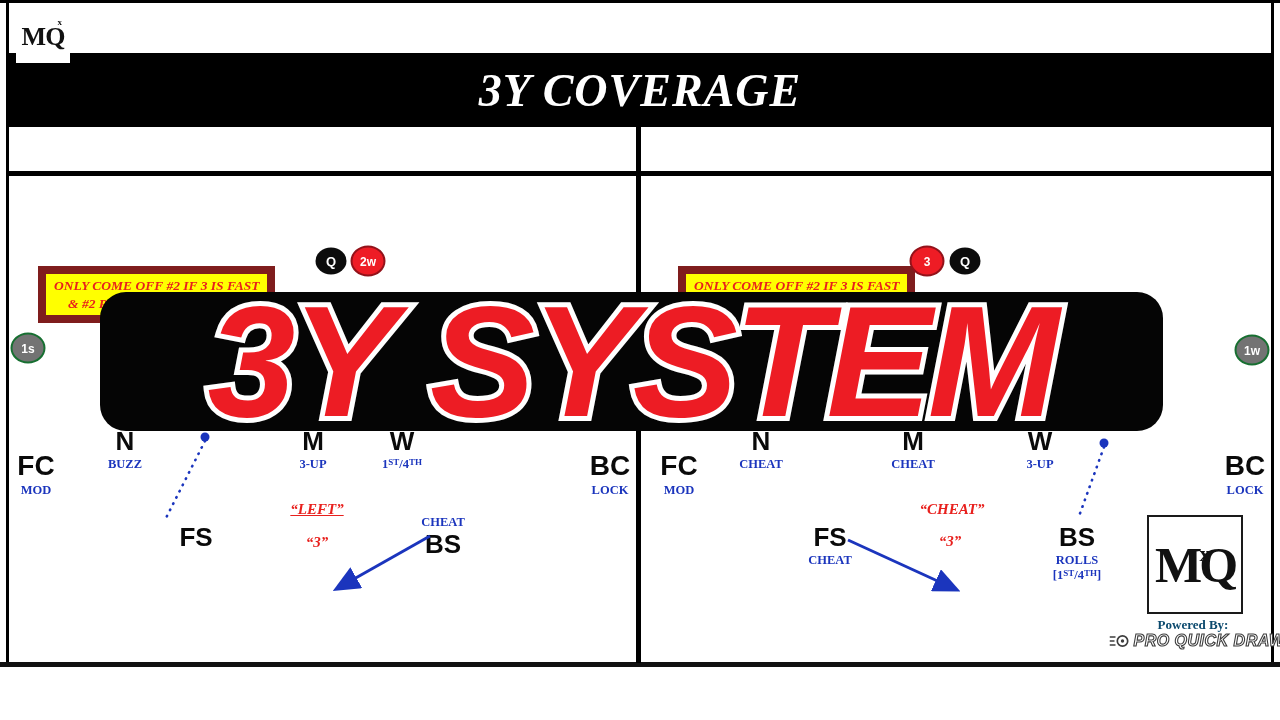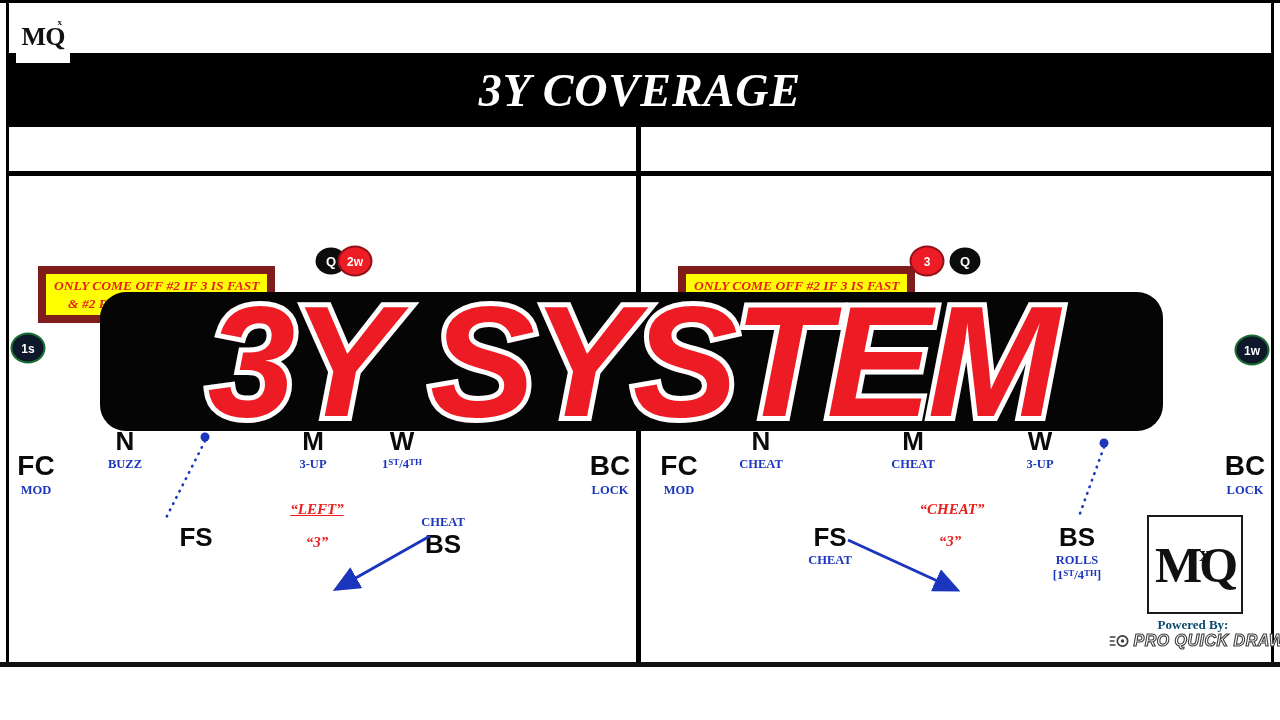--- a/index.html
+++ b/index.html
@@ -37,21 +37,21 @@
   .note-left{left:38px;top:266px;}
   .note-right{left:678px;top:266px;}
   .note .line2{padding-left:14px;}
 
   
   .badge{position:absolute;width:31px;height:27px;border-radius:50%;display:flex;align-items:center;
          justify-content:center;color:#fff;font-weight:bold;font-size:13px;z-index:3;
          transform:translate(-50%,-50%);}
   .badge-black{background:#0c0c0c;}
   .badge-red{background:#ee1c25;border:2px solid #93121a;font-size:12px;}
-  .badge-green{background:#0f172a;border:2px solid #176f31;font-size:12px;}
+  .badge-green{background:#737373;border:2px solid #176f31;font-size:12px;}
 
   
   .pstack{position:absolute;transform:translateX(-50%);text-align:center;line-height:1;z-index:3;}
   .plabel{font-weight:bold;font-size:26px;color:#0a0a0a;letter-spacing:0;}
   .plabel.big{font-size:28px;}
   .psub{font-family:"Liberation Serif",serif;font-weight:bold;font-size:12.5px;color:#1b35bd;margin-top:4px;white-space:nowrap;}
   .psub sup{font-size:9px;vertical-align:3px;}
   .psub + .plabel{margin-top:2px;}
 
   
@@ -108,21 +108,21 @@
   <div class="note note-left">
     <div>ONLY COME OFF #2 IF 3 IS FAST</div>
     <div class="line2">&amp; #2 ROLLS H</div>
   </div>
 
   <div class="note note-right">
     <div>ONLY COME OFF #2 IF 3 IS FAST</div>
   </div>
 
   <div class="badge badge-black" style="left:331px;top:261px;">Q</div>
-  <div class="badge badge-red" style="left:355px;top:261px;">2w</div>
+  <div class="badge badge-red" style="left:368px;top:261px;">2w</div>
   <div class="badge badge-green" style="left:28px;top:348px;">1s</div>
 
   <div class="badge badge-red" style="left:927px;top:261px;">3</div>
   <div class="badge badge-black" style="left:965px;top:261px;">Q</div>
   <div class="badge badge-green" style="left:1252px;top:350px;">1w</div>
 
   <div class="pstack" style="left:36px;top:452px;">
     <div class="plabel big">FC</div>
     <div class="psub">MOD</div>
   </div>

